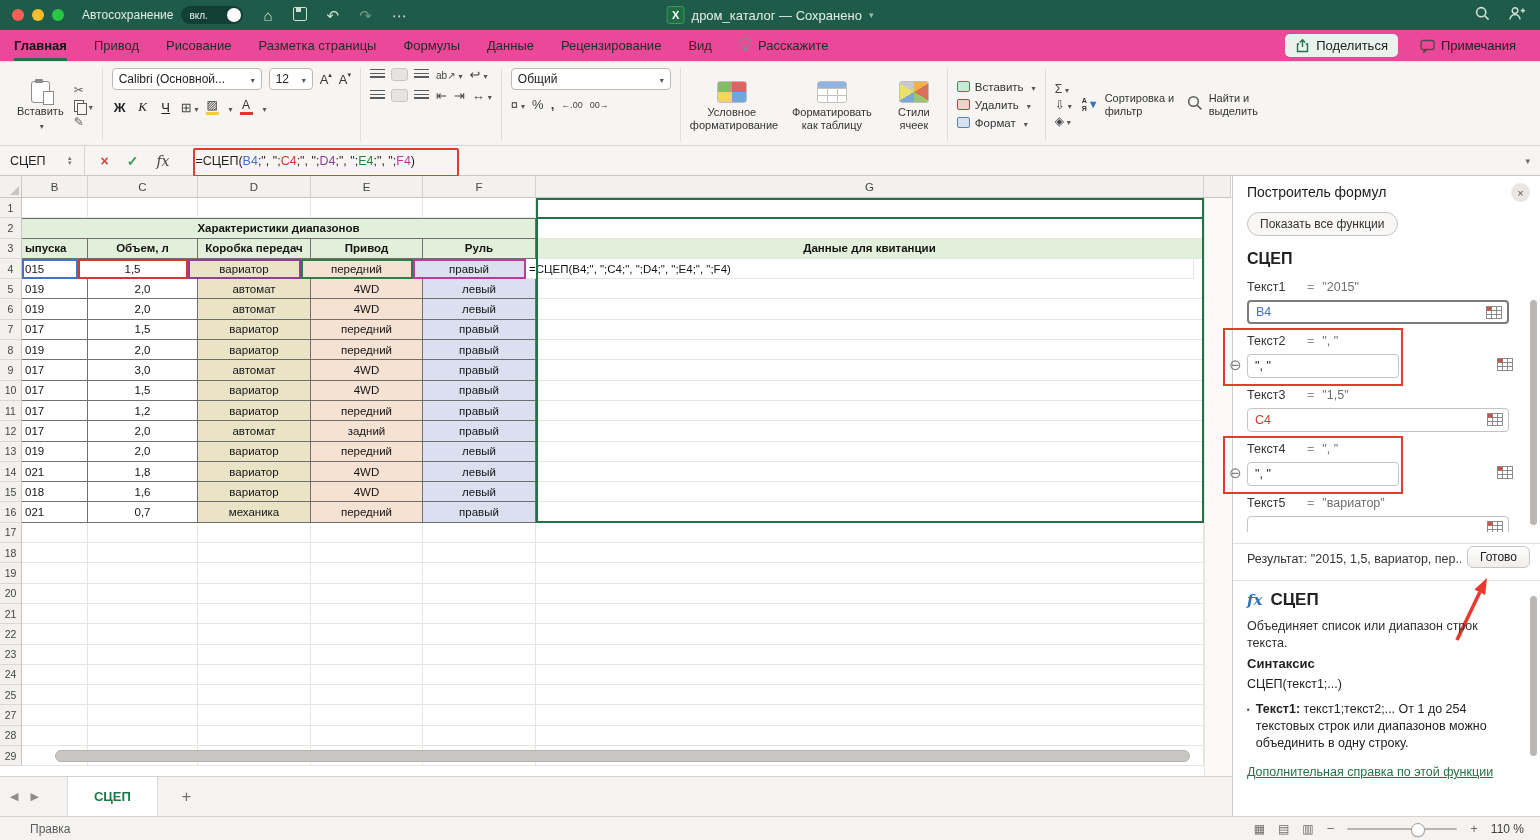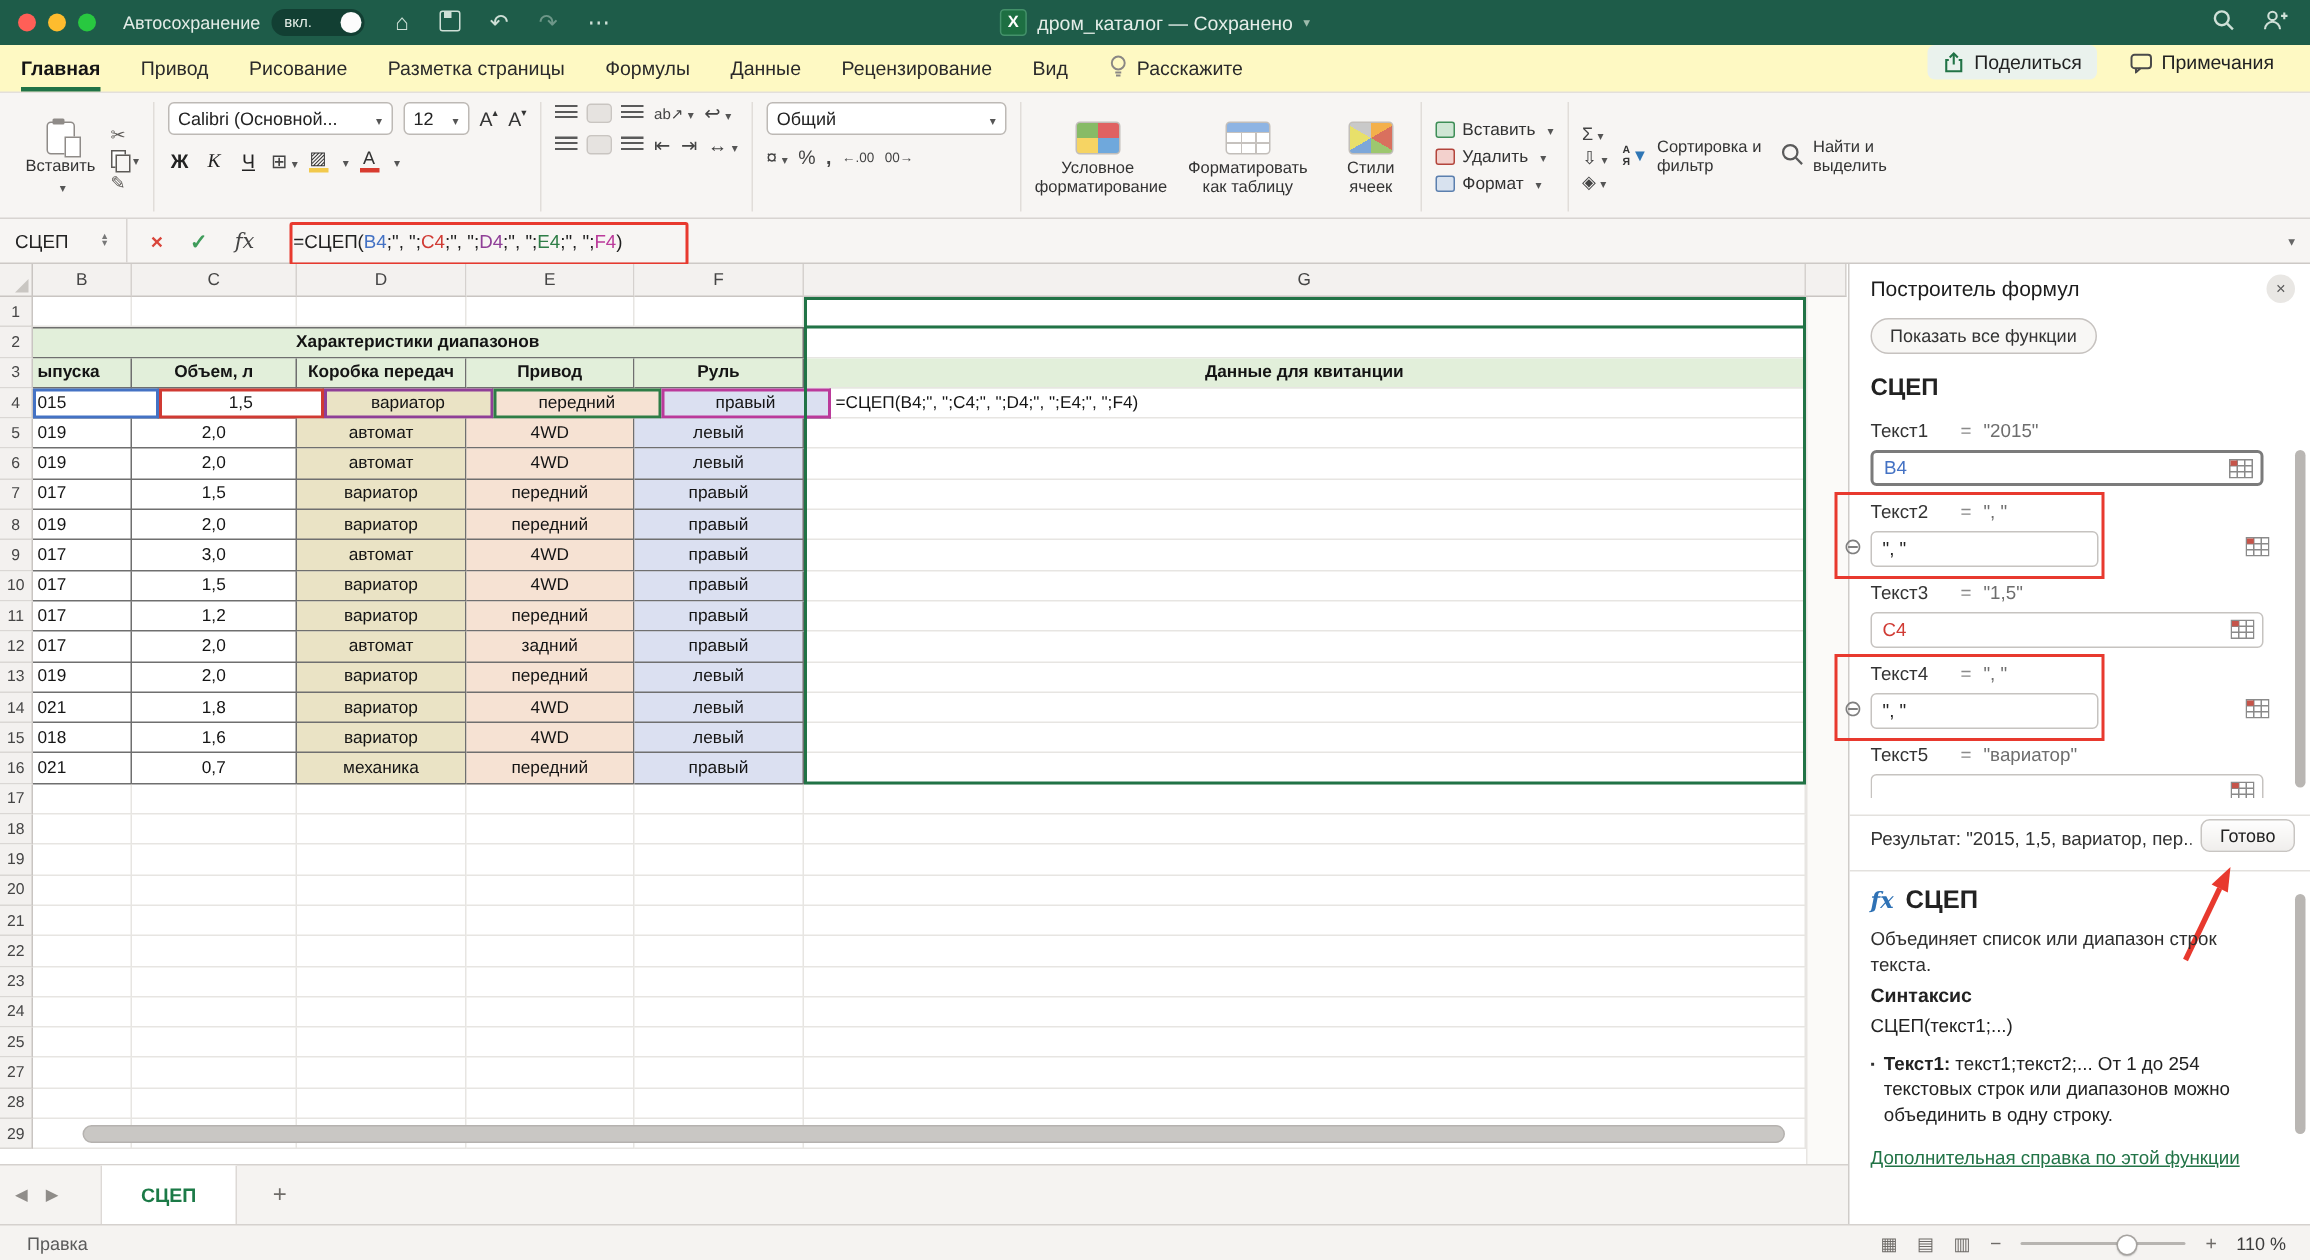--- a/index.html
+++ b/index.html
@@ -20,22 +20,22 @@
   .tbi.dim{opacity:.45}
   .ic-save{width:12px;height:12px;border:1.5px solid #cfe0d7;border-radius:2px;position:relative;display:inline-block}
   .ic-save::before{content:"";position:absolute;left:2px;top:0;width:5px;height:4px;background:#cfe0d7}
   .title-center{position:absolute;left:50%;top:0;height:30px;transform:translateX(-50%);
                 display:flex;align-items:center;gap:7px;font-size:13px;color:#e4ede8;white-space:nowrap}
   .xlicon{width:16px;height:16px;background:#1d6f42;border:1px solid #44916a;color:#fff;font-size:11px;
           font-weight:bold;display:flex;align-items:center;justify-content:center;border-radius:3px}
   .tchev{font-size:9px;color:#9dbbac}
   .tb-right{position:absolute;right:14px;top:0;height:30px;display:flex;align-items:center;gap:18px}
   
-  .tabrow{position:absolute;top:30px;left:0;width:100%;height:32px;background:#fef9c3;display:flex;
-          align-items:flex-start;border-bottom:1px solid #e3dfdb;box-sizing:border-box}
+  .tabrow{position:absolute;top:30px;left:0;width:100%;height:32px;background:#ec4899;display:flex;
+          align-items:center;border-bottom:1px solid #e3dfdb;box-sizing:border-box}
   .tabstrip{display:flex;align-items:center;gap:27px;padding-left:14px;font-size:13px;color:#2a2a2a;height:100%}
   .rtab{height:100%;display:flex;align-items:center;gap:6px;position:relative;cursor:default}
   .rtab.active{font-weight:bold;color:#141414}
   .rtab.active::after{content:"";position:absolute;left:0;right:0;bottom:0;height:3px;background:#217346}
   .tabrow-right{margin-left:auto;display:flex;align-items:center;gap:16px;padding-right:18px;font-size:13px;color:#222}
   .share-btn{display:flex;align-items:center;gap:6px;background:#eaf2ed;border-radius:5px;padding:4px 10px}
   .notes-btn{display:flex;align-items:center;gap:6px;padding:4px 6px}
   
   .ribbon{position:absolute;top:62px;left:0;width:100%;height:84px;background:#f7f5f3;
           border-bottom:1px solid #d8d4d1;display:flex;align-items:stretch;padding:6px 4px 4px 8px;box-sizing:border-box}
@@ -169,21 +169,21 @@
   
   #sheetbar{position:absolute;left:0;top:776px;width:1232px;height:40px;background:#f5f3f1;border-top:1px solid #d5d1ce;
             display:flex;align-items:center;box-sizing:border-box}
   .snav{color:#8f8c89;font-size:11px;margin-left:10px}
   .snav+.snav{margin-left:12px}
   .stab{margin-left:28px;height:100%;display:flex;align-items:center;padding:0 26px;background:#fff;
         border-left:1px solid #ddd9d6;border-right:1px solid #ddd9d6;color:#1c7a47;font-weight:bold;font-size:13px}
   .splus{margin-left:24px;color:#6f6c69;font-size:16px}
   #statusbar{position:absolute;left:0;top:816px;width:1540px;height:24px;background:#f5f3f1;border-top:1px solid #d5d1ce;
              display:flex;align-items:center;font-size:12px;color:#5b5b5b;box-sizing:border-box}
-  .smode{margin-left:18px}
+  .smode{margin-left:30px}
   .sb-right{margin-left:auto;display:flex;align-items:center;gap:13px;padding-right:16px}
   .vicon{font-size:12px;color:#6e6b68}
   .zsym{font-size:13px;color:#6e6b68}
   .ztrack{width:110px;height:2px;background:#b7b4b1;position:relative;border-radius:1px}
   .zknob{position:absolute;left:58%;top:-5px;width:12px;height:12px;border-radius:50%;background:#fff;
          border:1px solid #a6a3a0;box-shadow:0 .5px 1px rgba(0,0,0,.25)}
   .zpct{color:#3d3d3d}
 </style>
 </head>
 <body>
@@ -478,21 +478,21 @@
           <div class="rowh">3</div>
           <div class="cell tbx bcol" style="width: 66px; background: rgb(226, 239, 218); font-weight: bold;">ыпуска</div>
           <div class="cell tbx hdrc" style="width: 110px;">Объем, л</div>
           <div class="cell tbx hdrc" style="width: 113px;">Коробка передач</div>
           <div class="cell tbx hdrc" style="width: 112px;">Привод</div>
           <div class="cell tbx hdrc" style="width: 113px;">Руль</div>
           <div class="cell gc hdrc" style="width: 668px;">Данные для квитанции</div>
         </div>
         <div class="grow">
           <div class="rowh">4</div>
-          <div class="cell tbx bcol" style="width: 84px; outline: rgb(68, 114, 196) solid 2px; outline-offset: -2px;">015</div>
+          <div class="cell tbx bcol" style="width: 56px; outline: rgb(68, 114, 196) solid 2px; outline-offset: -2px;">015</div>
           <div class="cell tbx ctr" style="width: 110px; outline: rgb(208, 58, 51) solid 2px; outline-offset: -2px;">1,5</div>
           <div class="cell tbx ctr" style="width: 113px; background: rgb(234, 227, 197); outline: rgb(143, 63, 151) solid 2px; outline-offset: -2px;">вариатор</div>
           <div class="cell tbx ctr" style="width: 112px; background: rgb(246, 226, 211); outline: rgb(46, 125, 70) solid 2px; outline-offset: -2px;">передний</div>
           <div class="cell tbx ctr" style="width: 113px; background: rgb(219, 224, 241); outline: rgb(187, 58, 155) solid 2px; outline-offset: -2px;">правый</div>
           <div class="cell gc fml" style="width: 668px;">=СЦЕП(B4;", ";C4;", ";D4;", ";E4;", ";F4)</div>
         </div>
         <div class="grow">
           <div class="rowh">5</div>
           <div class="cell tbx bcol" style="width: 66px;">019</div>
           <div class="cell tbx ctr" style="width: 110px;">2,0</div>

